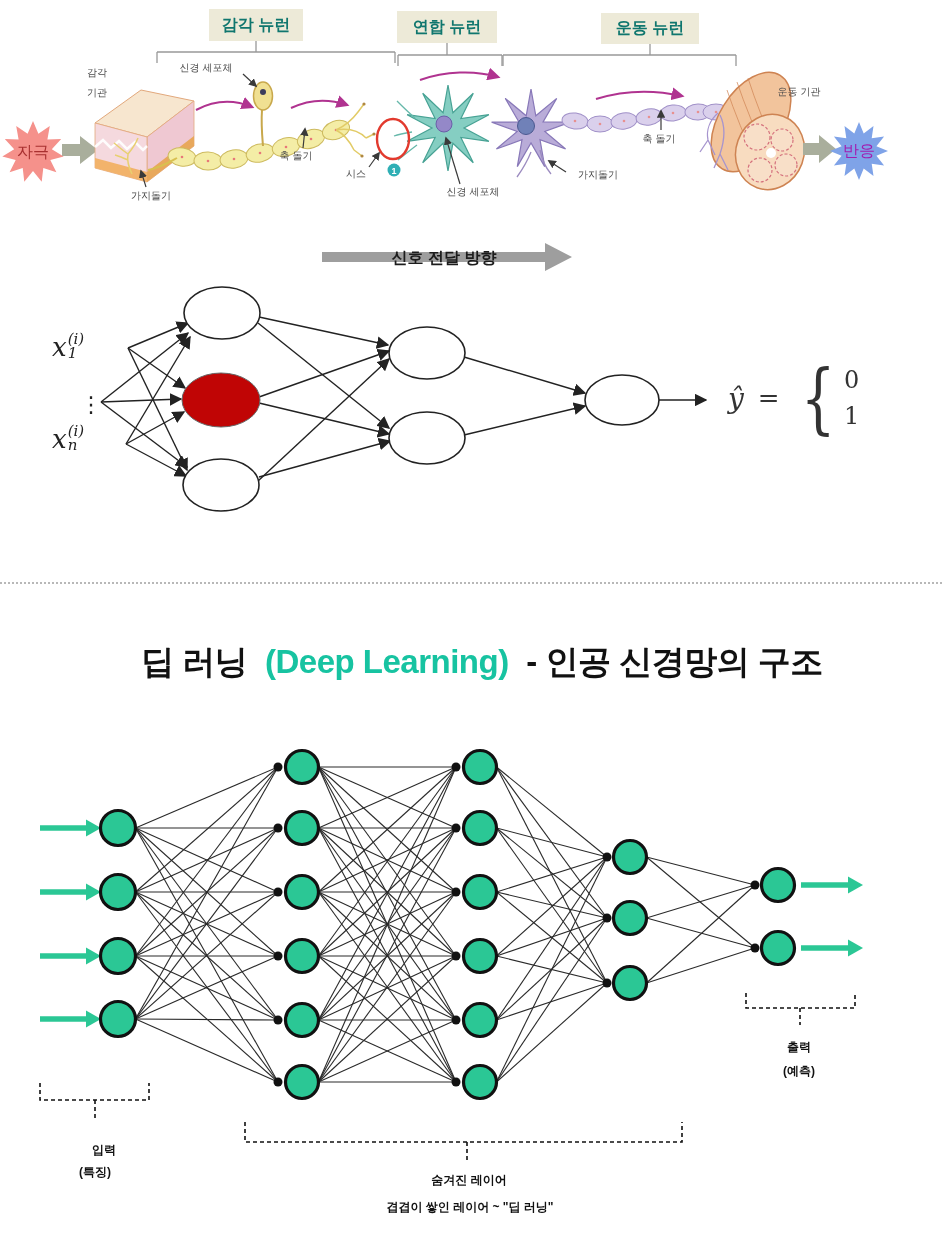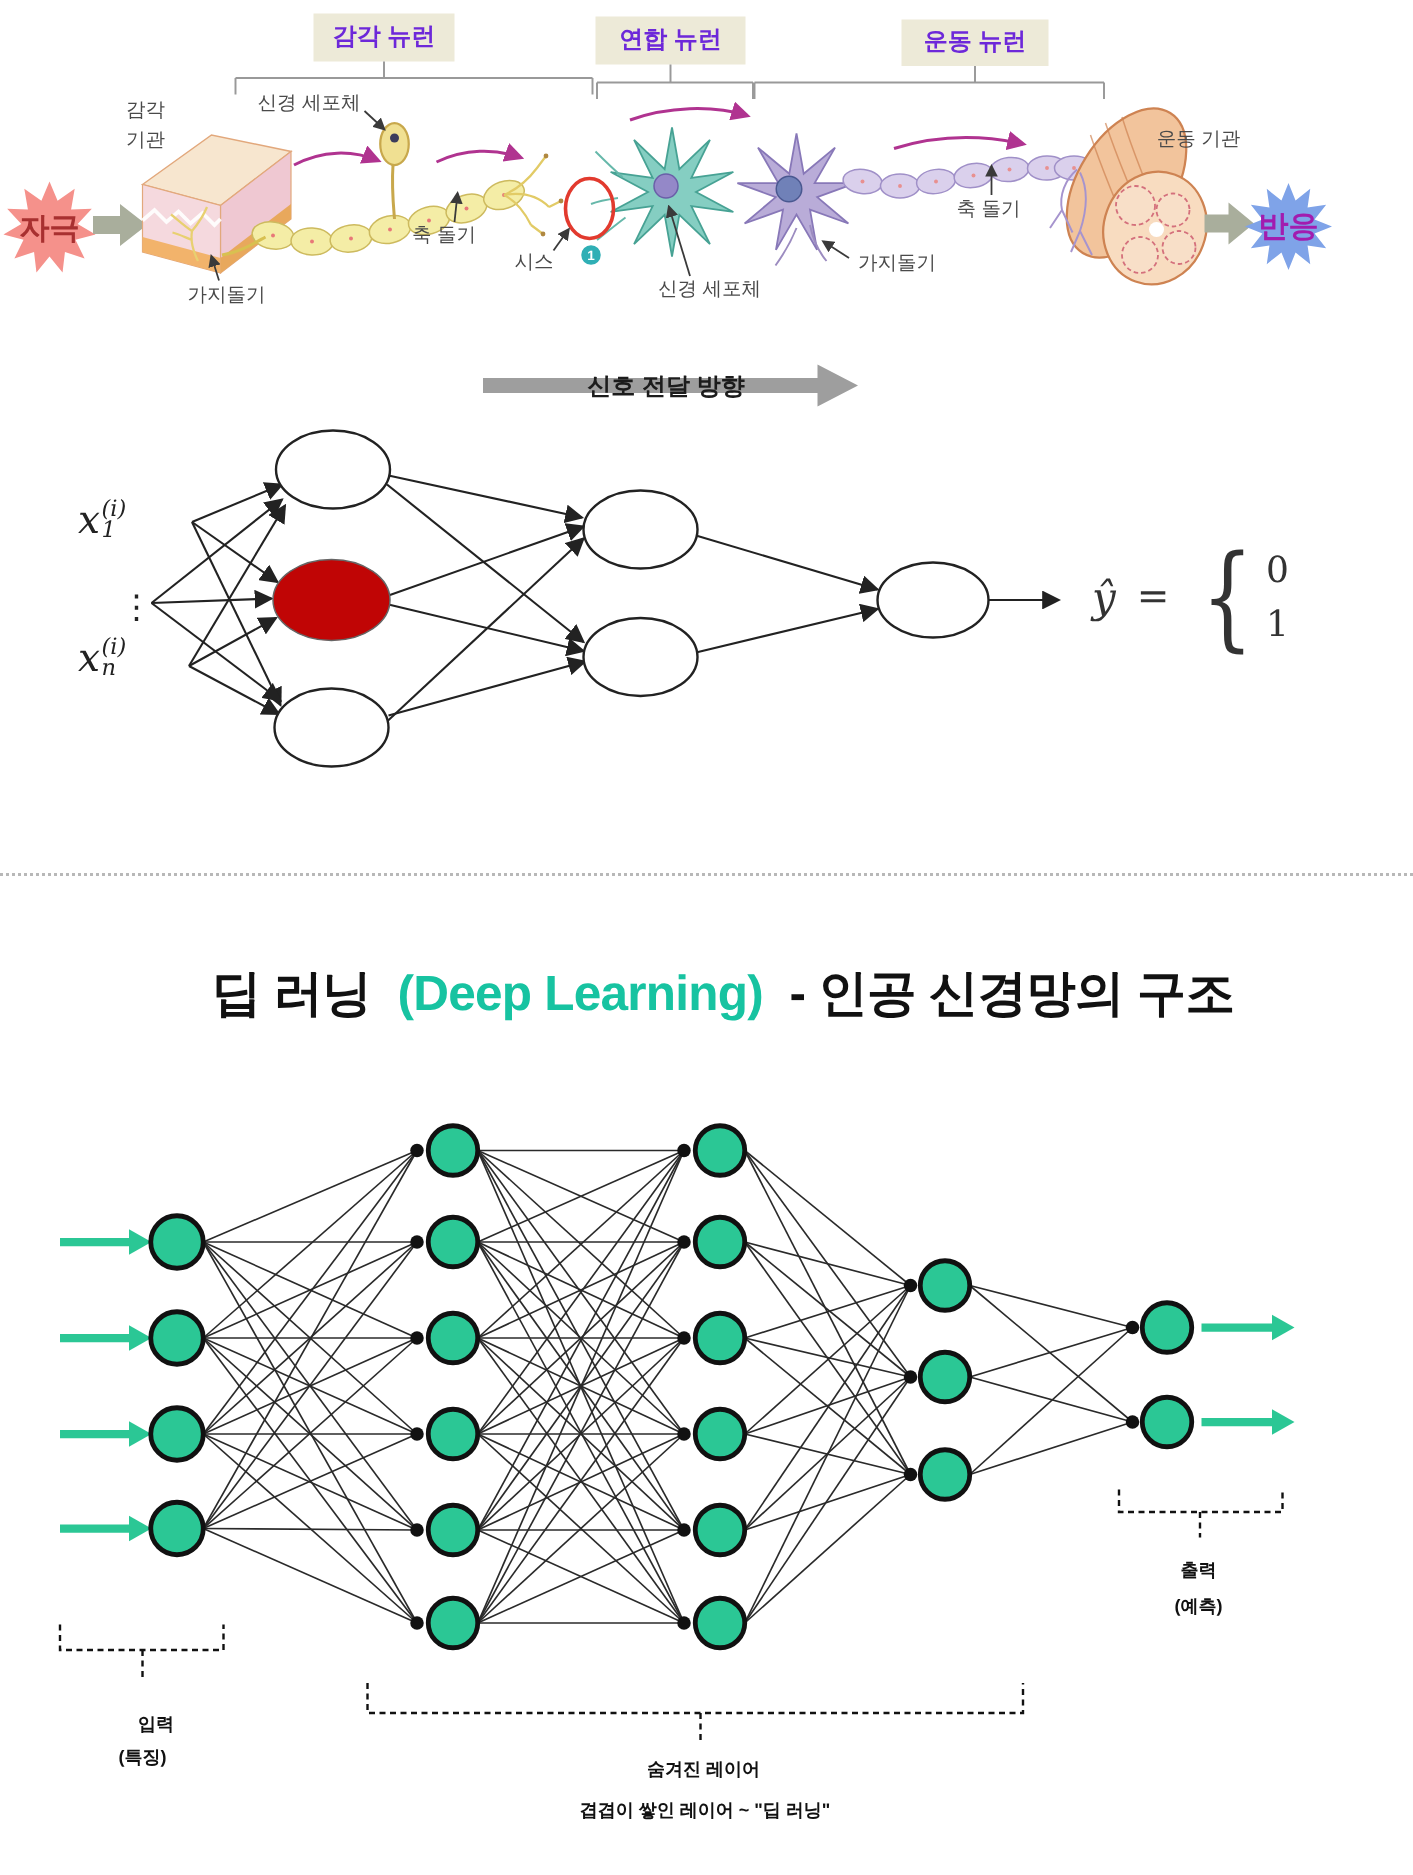--- a/index.html
+++ b/index.html
@@ -1,24 +1,24 @@
 <!DOCTYPE html>
 <html><head>
 <meta charset="utf-8">
 <style>
   html,body{margin:0;padding:0;background:#fff;}
   .page{position:relative;width:942px;height:1250px;background:#fff;overflow:hidden;
         font-family:"Liberation Sans",sans-serif;}
   .page svg{position:absolute;left:0;}
   
   .lbl{position:absolute;transform:translate(-50%,-50%);white-space:nowrap;
-       color:#4a4a4a;font-size:13px;line-height:1;}
+       color:#4a4a4a;font-size:10px;line-height:1;}
   .hdr{position:absolute;transform:translate(-50%,-50%);white-space:nowrap;
-       color:#6d28d9;font-size:16px;font-weight:bold;}
-  .burst{position:absolute;transform:translate(-50%,-50%);font-size:20px;font-weight:bold;white-space:nowrap;}
+       color:#0f766e;font-size:16px;font-weight:bold;}
+  .burst{position:absolute;transform:translate(-50%,-50%);font-size:16px;font-weight:normal;white-space:nowrap;}
   .burst.stim{color:#a83030;}
   .burst.resp{color:#a21caf;}
   .sig-lbl{position:absolute;transform:translate(-50%,-50%);font-size:16px;font-weight:bold;color:#1c1c1c;white-space:nowrap;}
   
   .mvar{position:absolute;font-family:"DejaVu Serif",serif;font-style:italic;
         font-size:26px;color:#222;display:inline-flex;align-items:center;}
   .ss{display:inline-flex;flex-direction:column;font-size:15px;line-height:14px;
       margin-left:1px;transform:translateY(-1px);}
   .mdots{position:absolute;font-family:"DejaVu Serif",serif;font-size:22px;color:#222;}
   .formula{position:absolute;left:728px;top:362px;display:flex;align-items:center;

